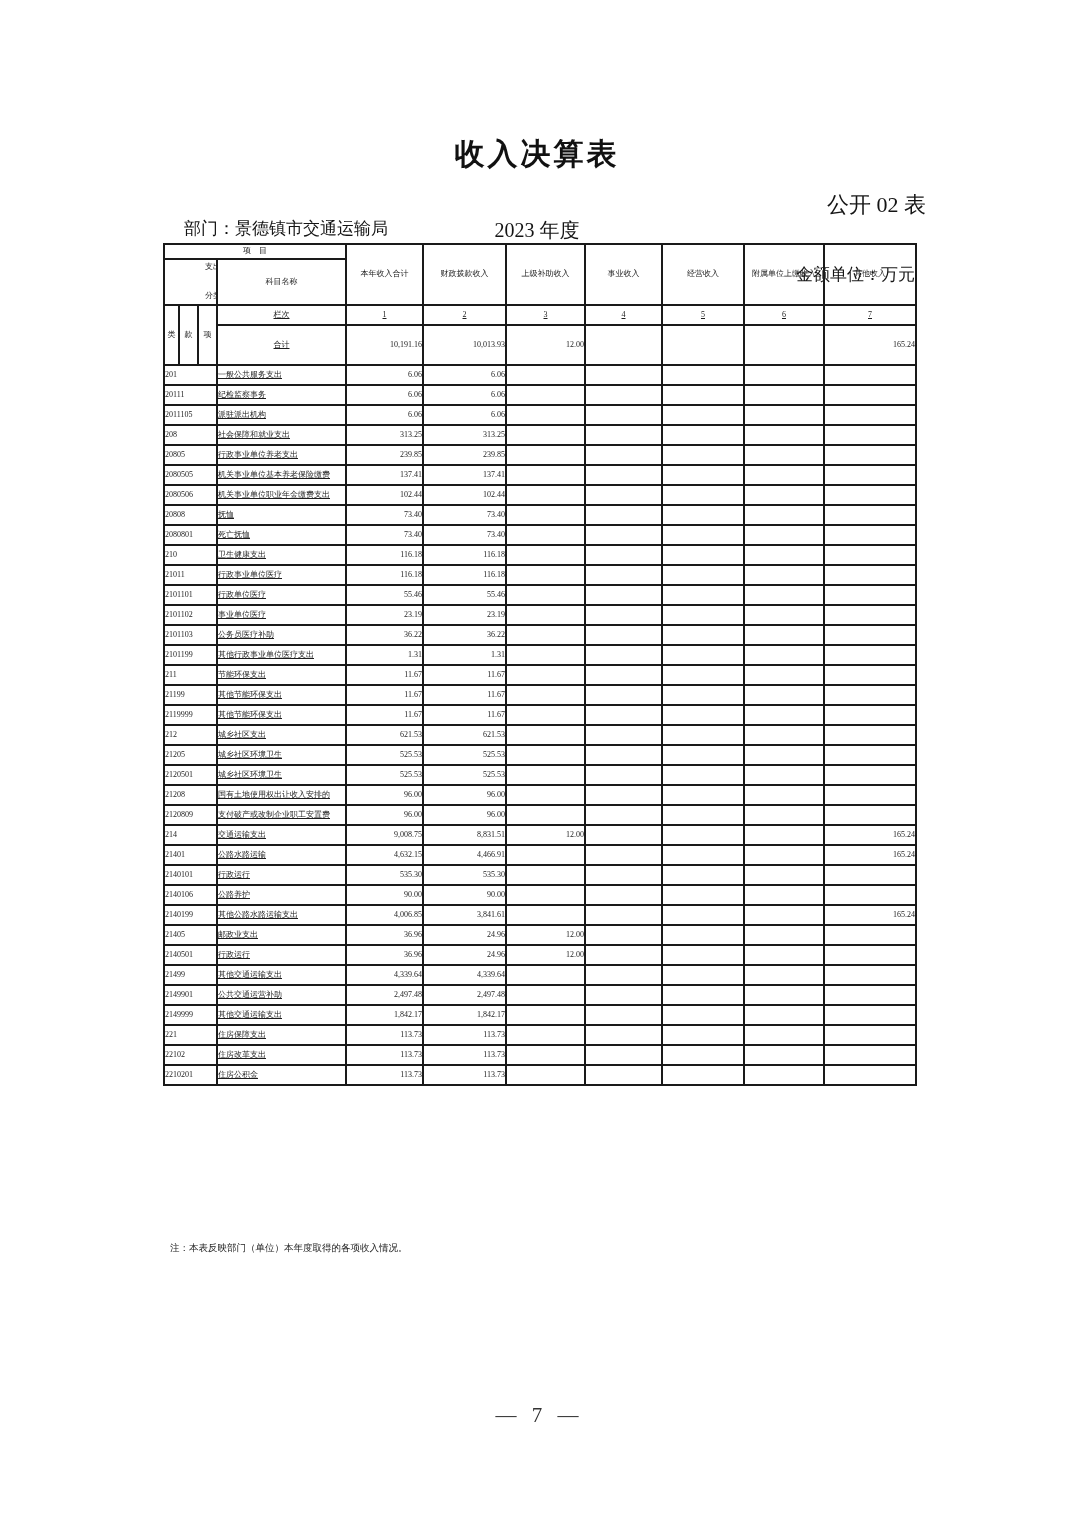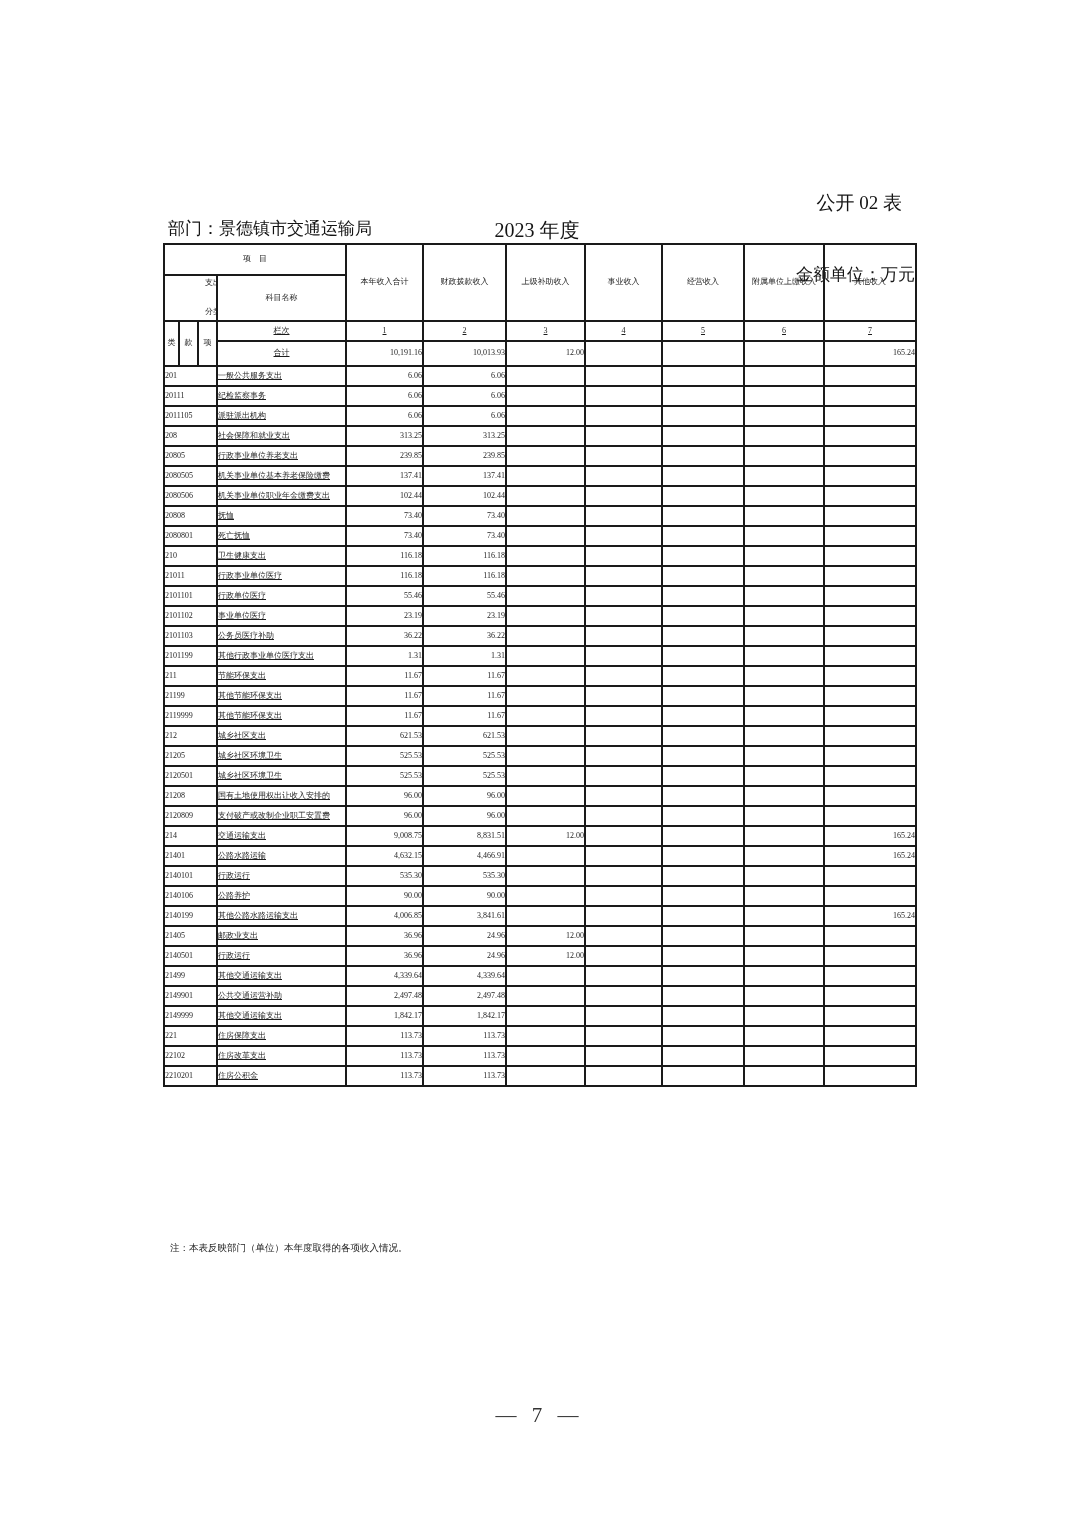--- a/index.html
+++ b/index.html
@@ -20,48 +20,48 @@
     width: 100%;
     text-align: center;
     font-family: "Liberation Sans", "DejaVu Sans", sans-serif;
     font-weight: bold;
     font-size: 30px;
     letter-spacing: 3px;
     color: #111;
   }
   .table-type-label {
     position: absolute;
-    top: 190px; right: 172px;
-    font-size: 19px;
-  }
-  .meta-dept { position: absolute; top: 217px; left: 168px; font-size: 17px; }
+    top: 190px; right: 148px;
+    font-size: 22px;
+  }
+  .meta-dept { position: absolute; top: 217px; left: 184px; font-size: 17px; }
   .meta-year { position: absolute; top: 217px; left: 0; width: 100%; text-align: center; font-size: 20px; }
   .meta-unit { position: absolute; top: 231px; right: 159px; font-size: 17px; margin-top: 32px; }
 
   table.income-table {
     position: absolute;
     top: 243px; left: 163px;
     width: 752px;
     border-collapse: collapse;
     table-layout: fixed;
   }
   table.income-table td {
     border: 2px solid #1a1a1a;
     padding: 0;
     font-size: 8px;
     line-height: 1.1;
     vertical-align: middle;
     white-space: nowrap;
     overflow: hidden;
     color: #1c1c1c;
   }
-  tr.r-a td { height: 31px; }
+  tr.r-a td { height: 15px; }
   tr.r-b td { height: 46px; }
   tr.r-c td { height: 20px; }
-  tr.r-d td { height: 25px; }
+  tr.r-d td { height: 40px; }
   tr.r-data td { height: 20px; }
 
   td.proj { text-align: center; font-size: 8.5px; vertical-align: middle; }
   td.colhead { text-align: center; font-size: 8.5px; }
   td.func { font-size: 8.5px; }
   .func-inner {
     display: flex; flex-direction: column; justify-content: space-between;
     height: 42px; padding: 2px 0;
   }
   .func-inner div { text-align: center; padding-left: 40px; }
@@ -86,20 +86,21 @@
     font-size: 21px;
     color: #333;
     word-spacing: 10px;
   }
 </style>
 </head>
 <body>
 
 <div class="page">
 
+  <div class="doc-title">收入决算表</div>
   <div class="table-type-label">公开 02 表</div>
   <div class="meta-dept">部门：景德镇市交通运输局</div>
   <div class="meta-year">2023 年度</div>
   <div class="meta-unit">金额单位：万元</div>
 
   <table class="income-table">
     <colgroup>
       <col style="width:15px">
         <col style="width:19px">
         <col style="width:19px">

